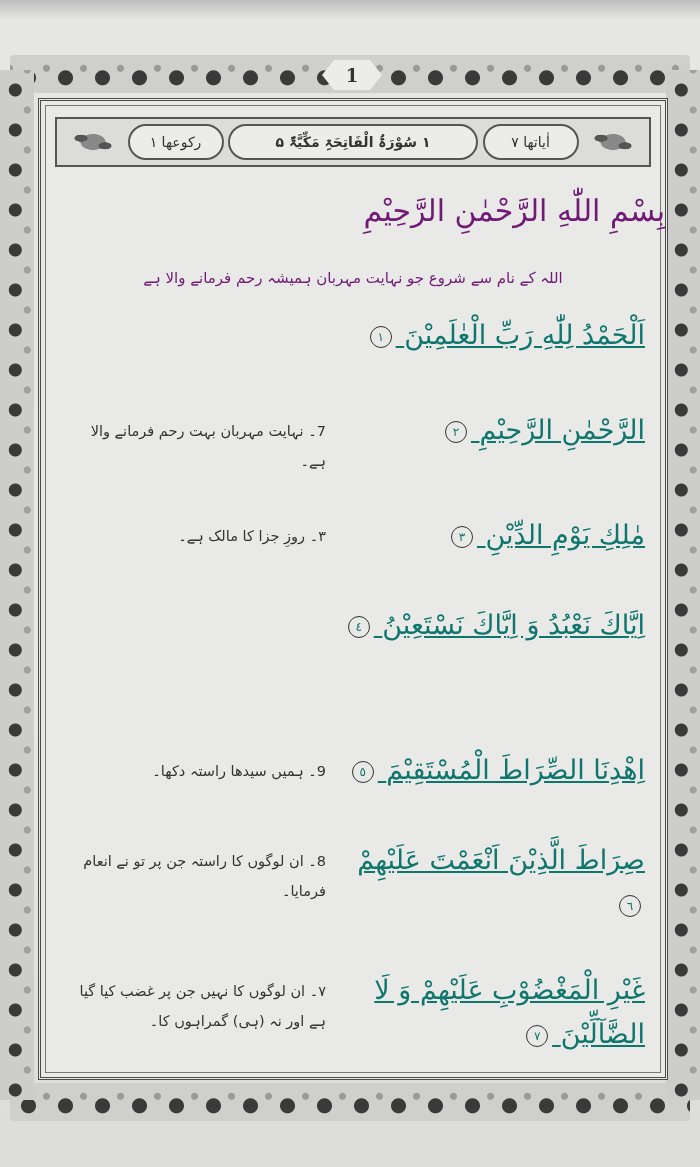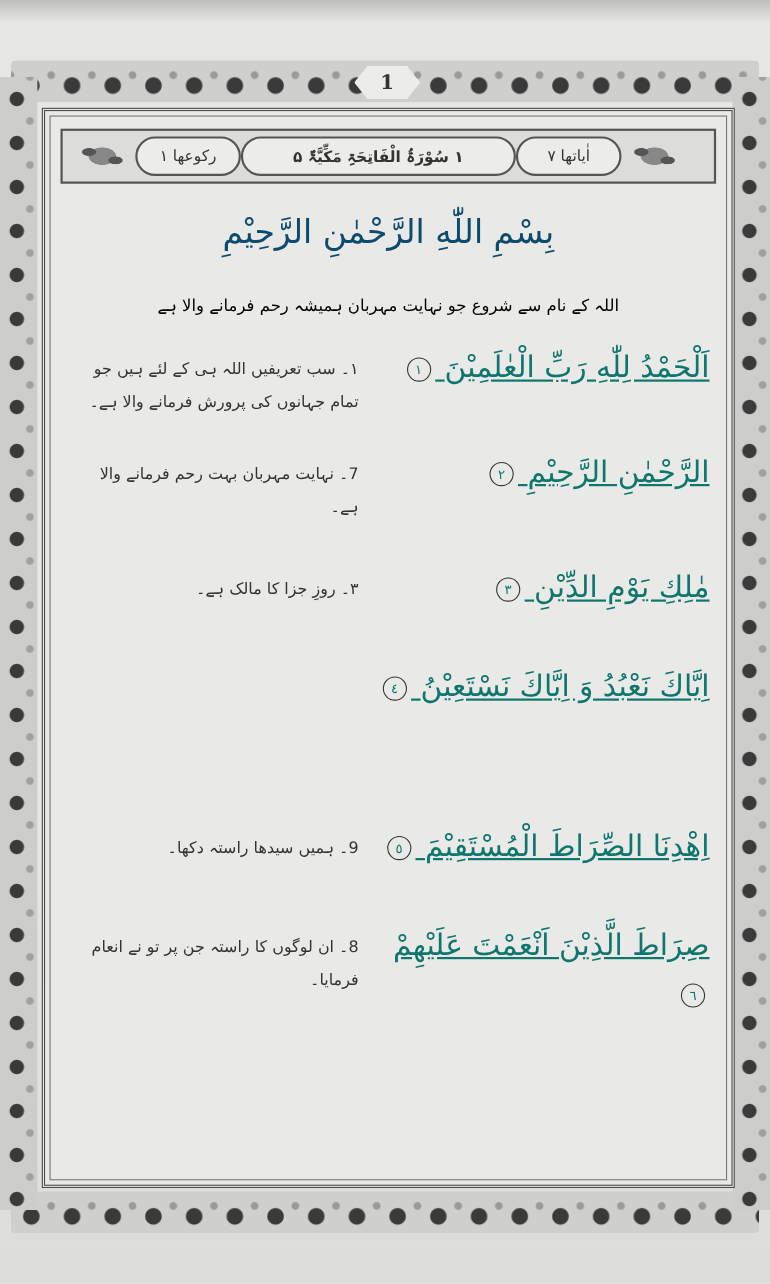--- a/index.html
+++ b/index.html
@@ -51,49 +51,49 @@
     .inner-frame {
       position: absolute; left: 0; top: 0; right: 0; bottom: 0;
       border: 1px solid #777;
       margin: 4px;
     }
 
     .header-band {
       position: absolute; left: 14px; top: 16px; width: 596px; height: 50px;
       border: 2px solid #555;
       background: #dcdcda;
-      display: flex; align-items: center; 
+      display: flex; align-items: center; justify-content: space-between;
       padding: 0 6px;
     }
     .ornament {
       width: 60px; height: 38px;
       background:
         radial-gradient(ellipse at 30% 40%, #555 0 6px, transparent 7px),
         radial-gradient(ellipse at 70% 60%, #555 0 6px, transparent 7px),
         radial-gradient(ellipse at 50% 50%, #888 0 12px, transparent 13px);
     }
     .cartouche {
       height: 36px; border: 2px solid #555; border-radius: 18px;
       background: #ececea;
       display: flex; align-items: center; justify-content: center;
       font-size: 14px; color: #333; direction: rtl;
     }
     .cartouche.small { width: 96px; }
     .cartouche.wide { width: 250px; font-weight: bold; }
 
     .bismillah {
       position: absolute; left: 0; right: 0; top: 92px;
-      text-align: center; direction: rtl;
+      direction: rtl;
       font-family: "DejaVu Serif", serif;
-      font-size: 30px; color: #0c4a6e; letter-spacing: 1px;
+      font-size: 30px; color: #701a75; letter-spacing: 1px;
     }
     .bismillah-translation {
       position: absolute; left: 0; right: 0; top: 168px;
       text-align: center; direction: rtl;
-      font-size: 15px; color: #000000;
+      font-size: 15px; color: #701a75;
     }
 
     .verses {
       position: absolute; left: 20px; right: 20px; top: 212px;
     }
     .verse {
       position: absolute; left: 0; right: 0;
       display: flex; flex-direction: row-reverse; justify-content: space-between;
     }
     .arabic {
@@ -135,21 +135,20 @@
       <div class="cartouche small">اٰیاتھا ۷</div>
       <div class="ornament"></div>
     </div>
 
     <div class="bismillah">بِسْمِ اللّٰهِ الرَّحْمٰنِ الرَّحِيْمِ</div>
     <div class="bismillah-translation">اللہ کے نام سے شروع جو نہایت مہربان ہمیشہ رحم فرمانے والا ہے</div>
 
     <div class="verses">
       <div class="verse" style="top:0px;">
         <div class="arabic"><span>اَلْحَمْدُ لِلّٰهِ رَبِّ الْعٰلَمِيْنَ</span> <span class="ayah-num">١</span></div>
-        <div class="urdu">۱۔ سب تعریفیں اللہ ہی کے لئے ہیں جو تمام جہانوں کی پرورش فرمانے والا ہے۔</div>
       </div>
 
       <div class="verse" style="top:95px;">
         <div class="arabic"><span>الرَّحْمٰنِ الرَّحِيْمِ</span> <span class="ayah-num">٢</span></div>
         <div class="urdu">7۔ نہایت مہربان بہت رحم فرمانے والا ہے۔</div>
       </div>
 
       <div class="verse" style="top:200px;">
         <div class="arabic"><span>مٰلِكِ يَوْمِ الدِّيْنِ</span> <span class="ayah-num">٣</span></div>
         <div class="urdu">۳۔ روزِ جزا کا مالک ہے۔</div>
@@ -163,16 +162,18 @@
         <div class="arabic"><span>اِهْدِنَا الصِّرَاطَ الْمُسْتَقِيْمَ</span> <span class="ayah-num">٥</span></div>
         <div class="urdu">9۔ ہمیں سیدھا راستہ دکھا۔</div>
       </div>
 
       <div class="verse" style="top:525px;">
         <div class="arabic"><span>صِرَاطَ الَّذِيْنَ اَنْعَمْتَ عَلَيْهِمْ</span> <span class="ayah-num">٦</span></div>
         <div class="urdu">8۔ ان لوگوں کا راستہ جن پر تو نے انعام فرمایا۔</div>
       </div>
 
       <div class="verse" style="top:655px;">
+        <div class="arabic"><span>غَيْرِ الْمَغْضُوْبِ عَلَيْهِمْ وَ لَا الضَّآلِّيْنَ</span> <span class="ayah-num">٧</span></div>
+        <div class="urdu">۷۔ ان لوگوں کا نہیں جن پر غضب کیا گیا ہے اور نہ (ہی) گمراہوں کا۔</div>
       </div>
     </div>
   </div>
 </div>
 
 </body></html>

